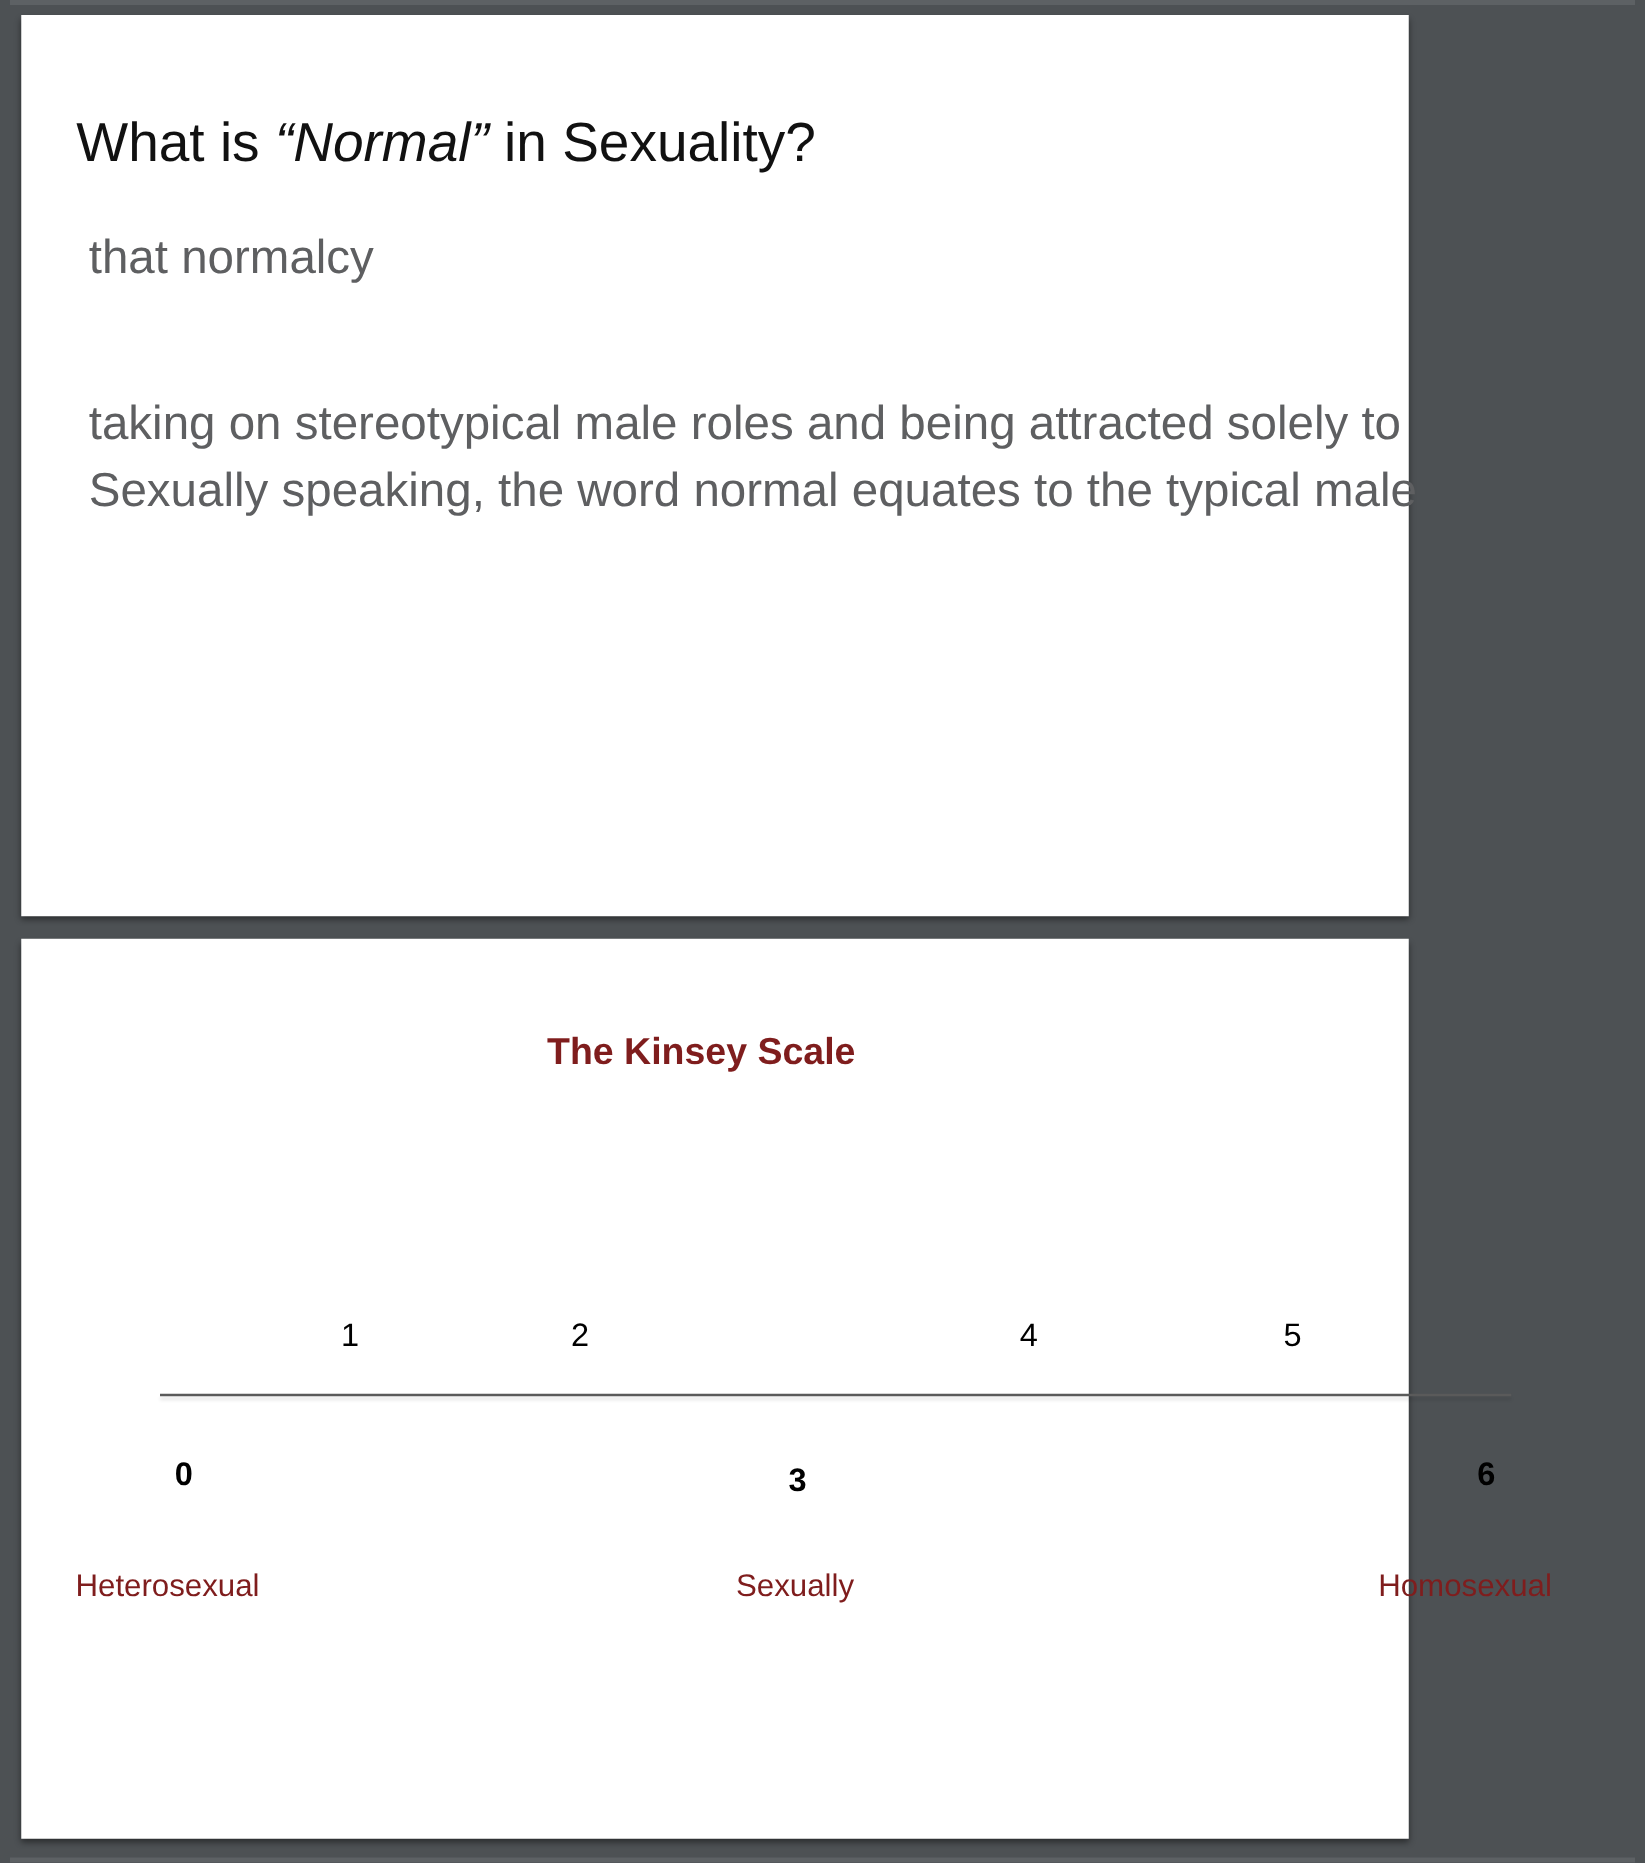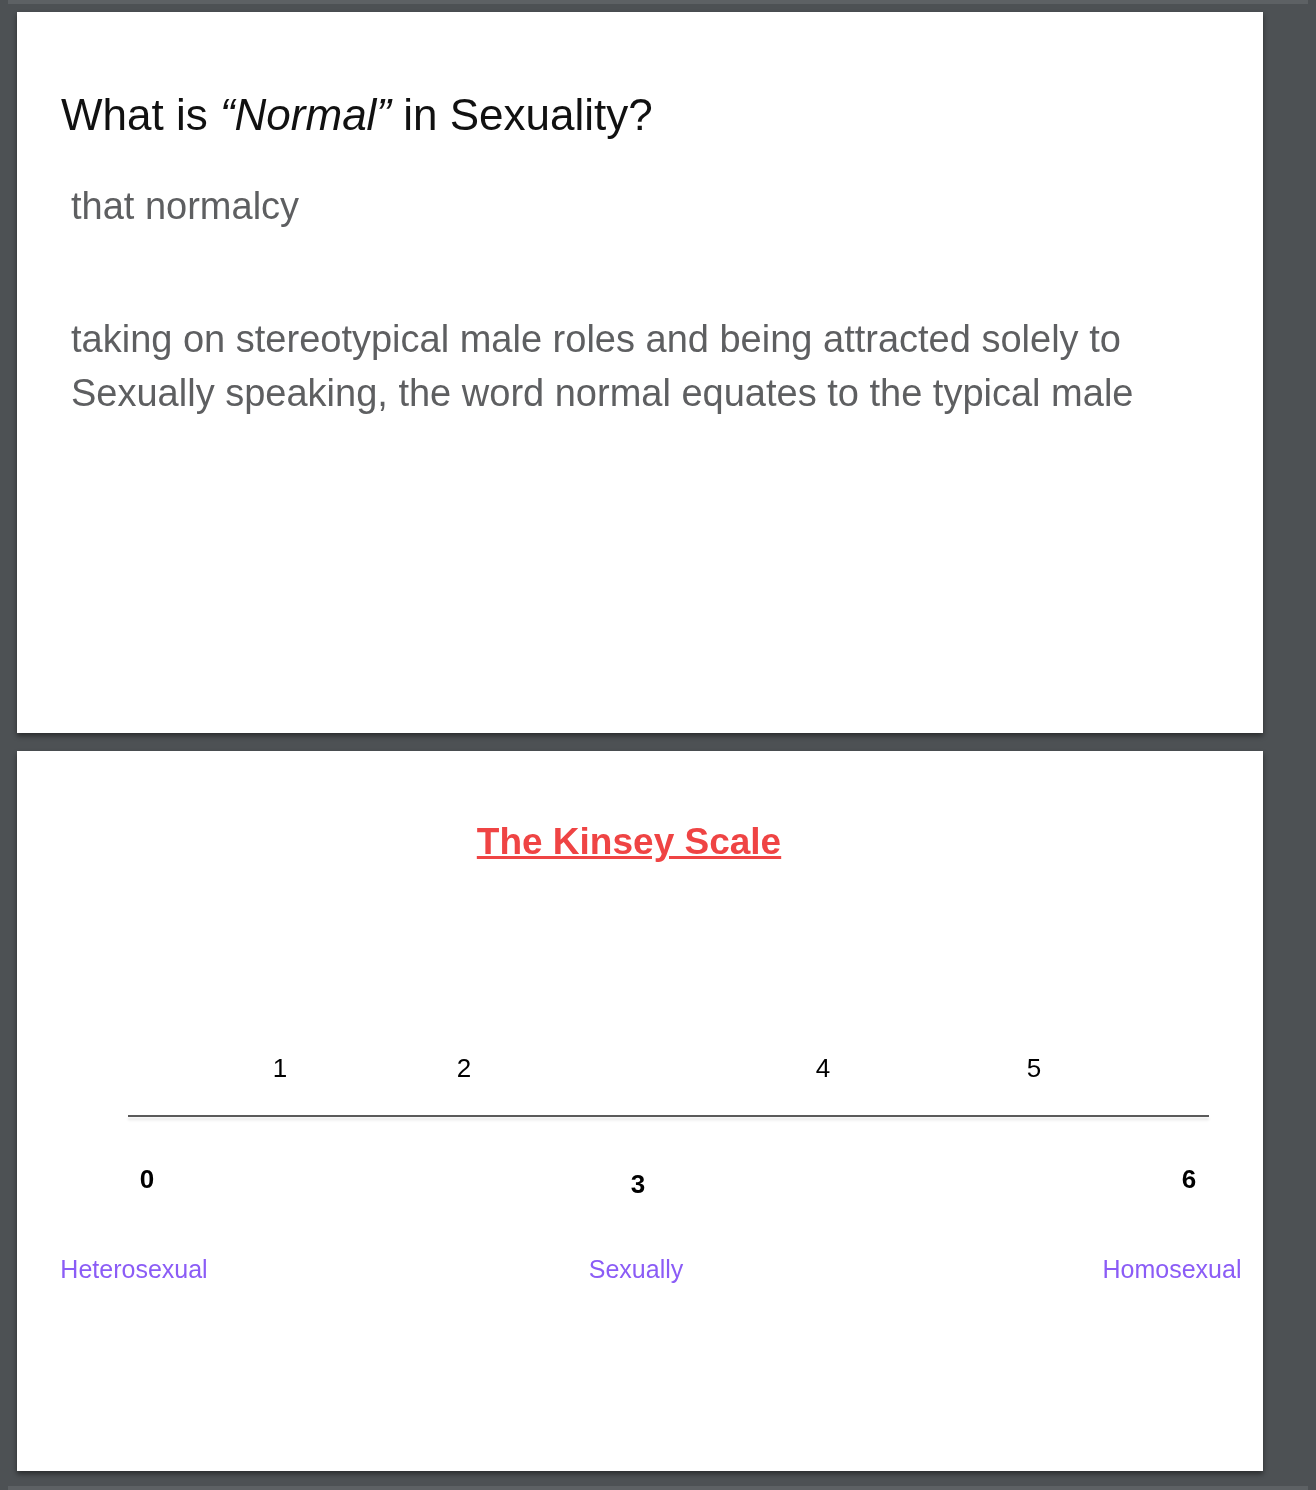--- a/index.html
+++ b/index.html
@@ -17,21 +17,21 @@
   .edge-strip {
     position: absolute;
     left: 8px;
     width: 1300px;
     height: 4px;
     background: #5d6164;
   }
   .slide {
     position: absolute;
     left: 17px;
-    width: 1246px;
+    width: 1110px;
     background: #ffffff;
     box-shadow: 0 3px 5px rgba(0,0,0,0.45);
   }
   #slide1 { top: 12px;  height: 721px; }
   #slide2 { top: 751px; height: 720px; }
 
   
   .s1-title {
     position: absolute;
     left: 44px;
@@ -56,26 +56,25 @@
   #para2 { top: 300px; }
   #para3 { top: 483px; }
 
   
   .s2-title {
     position: absolute;
     left: -11px;
     top: 71px;
     width: 100%;
     text-align: center;
-    font-size: 37px;
+    font-size: 30px;
     line-height: 40px;
     font-weight: bold;
-    color: #ef4444;
+    color: #7f1d1d;
     white-space: nowrap;
-    text-decoration: underline;
   }
   .tick {
     position: absolute;
     transform: translateX(-50%);
     font-size: 26px;
     line-height: 30px;
     color: #000000;
     white-space: nowrap;
   }
   .tick.upper { top: 302px; }
@@ -88,21 +87,21 @@
     height: 2px;
     background: #5a5a5a;
     box-shadow: 0 3px 3px rgba(0,0,0,0.12);
   }
   .scale-label {
     position: absolute;
     top: 503px;
     transform: translateX(-50%);
     font-size: 25px;
     line-height: 30px;
-    color: #8b5cf6;
+    color: #7f1d1d;
     white-space: nowrap;
   }
 </style>
 </head>
 <body>
 
 <div class="edge-strip" style="top:0;"></div>
 <div class="edge-strip" style="top:1486px;"></div>
 
 <div class="slide" id="slide1">

